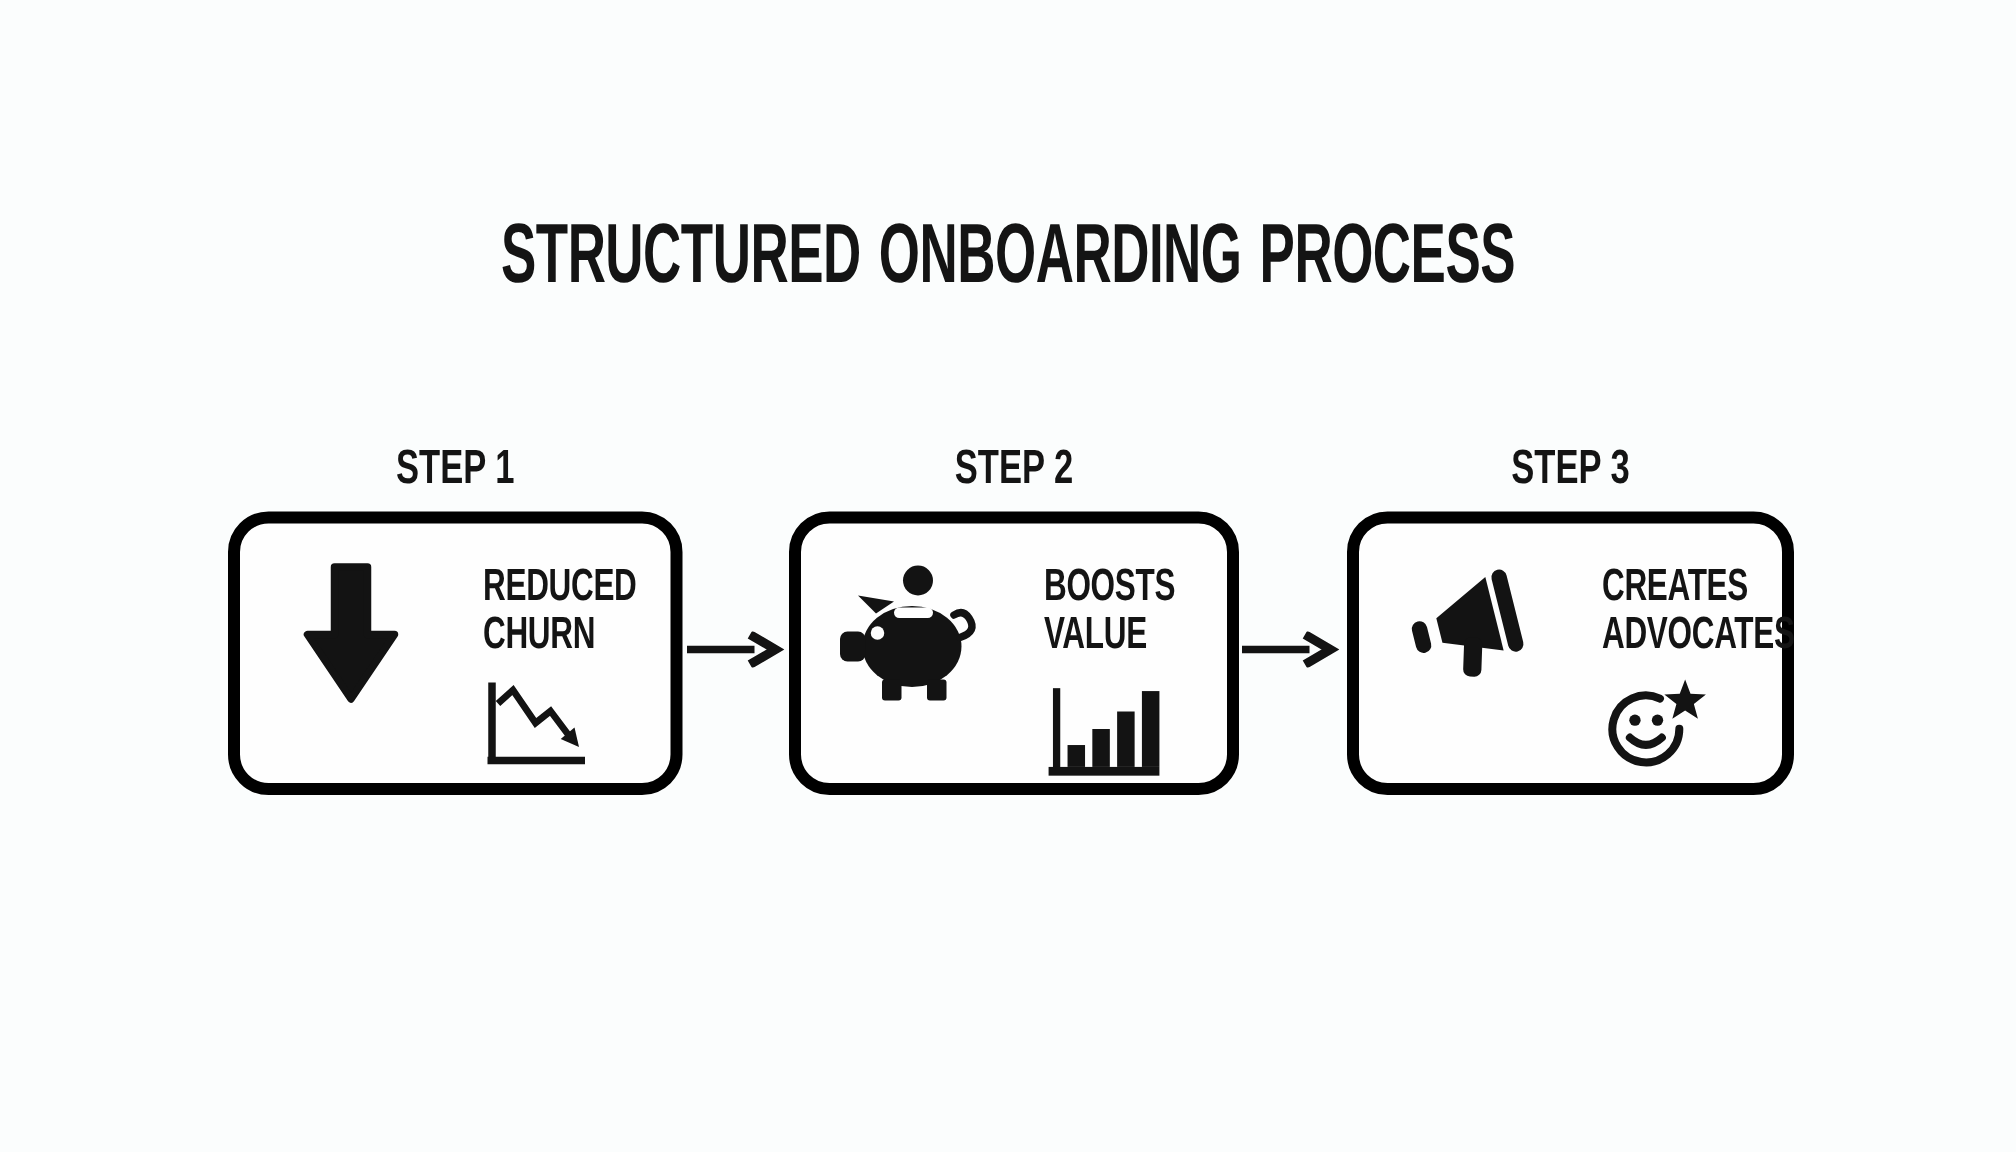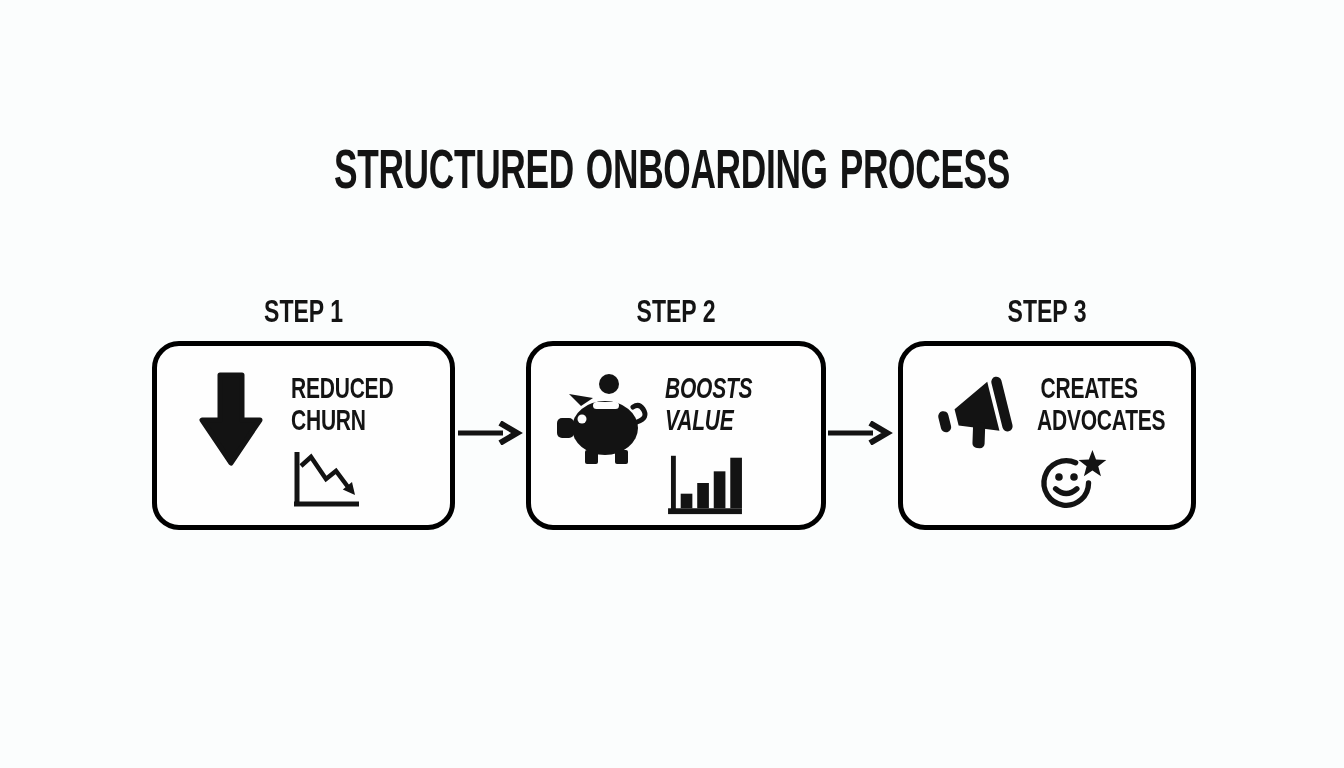--- a/index.html
+++ b/index.html
@@ -15,25 +15,25 @@
   .step-label {
     position:absolute; top:293px; text-align:center;
     font-size:32px; font-weight:700; transform:scaleX(0.72); transform-origin:center top;
     white-space:nowrap;
   }
   .label-1 { left:152px; width:303px; }
   .label-2 { left:526px; width:300px; }
   .label-3 { left:898px; width:298px; }
   .stepbox {
     position:absolute; top:341px; height:189px; box-sizing:border-box;
-    background:#fefefe; border:5px solid #000000; border-radius:27px;
-    display:flex; align-items:flex-start; padding:26px 10px 10px 20px;
+    background:#fefefe; border:8px solid #000000; border-radius:27px;
+    display:flex; align-items:flex-start; padding:26px 10px 10px 20px;gap:28px;
   }
   .box-1 { left:152px; width:303px; }
-  .box-2 { left:526px; width:300px;font-style:italic; }
+  .box-2 { left:526px; width:300px; }
   .box-3 { left:898px; width:298px;text-align:right; }
   .icon-col { width:108px; flex:none; display:flex; justify-content:center; }
   .content-col { flex:1; padding-left:6px; min-width:0; }
   .benefit {
     font-size:30px; font-weight:700; line-height:32px; letter-spacing:-0.3px;
     transform:scaleX(0.70); transform-origin:left top; white-space:nowrap;
   }
   .benefit span { display:block; }
   .sub-icon { margin-top:12px; }
   .flow-arrow { position:absolute; top:421px; width:66px; height:24px; }

